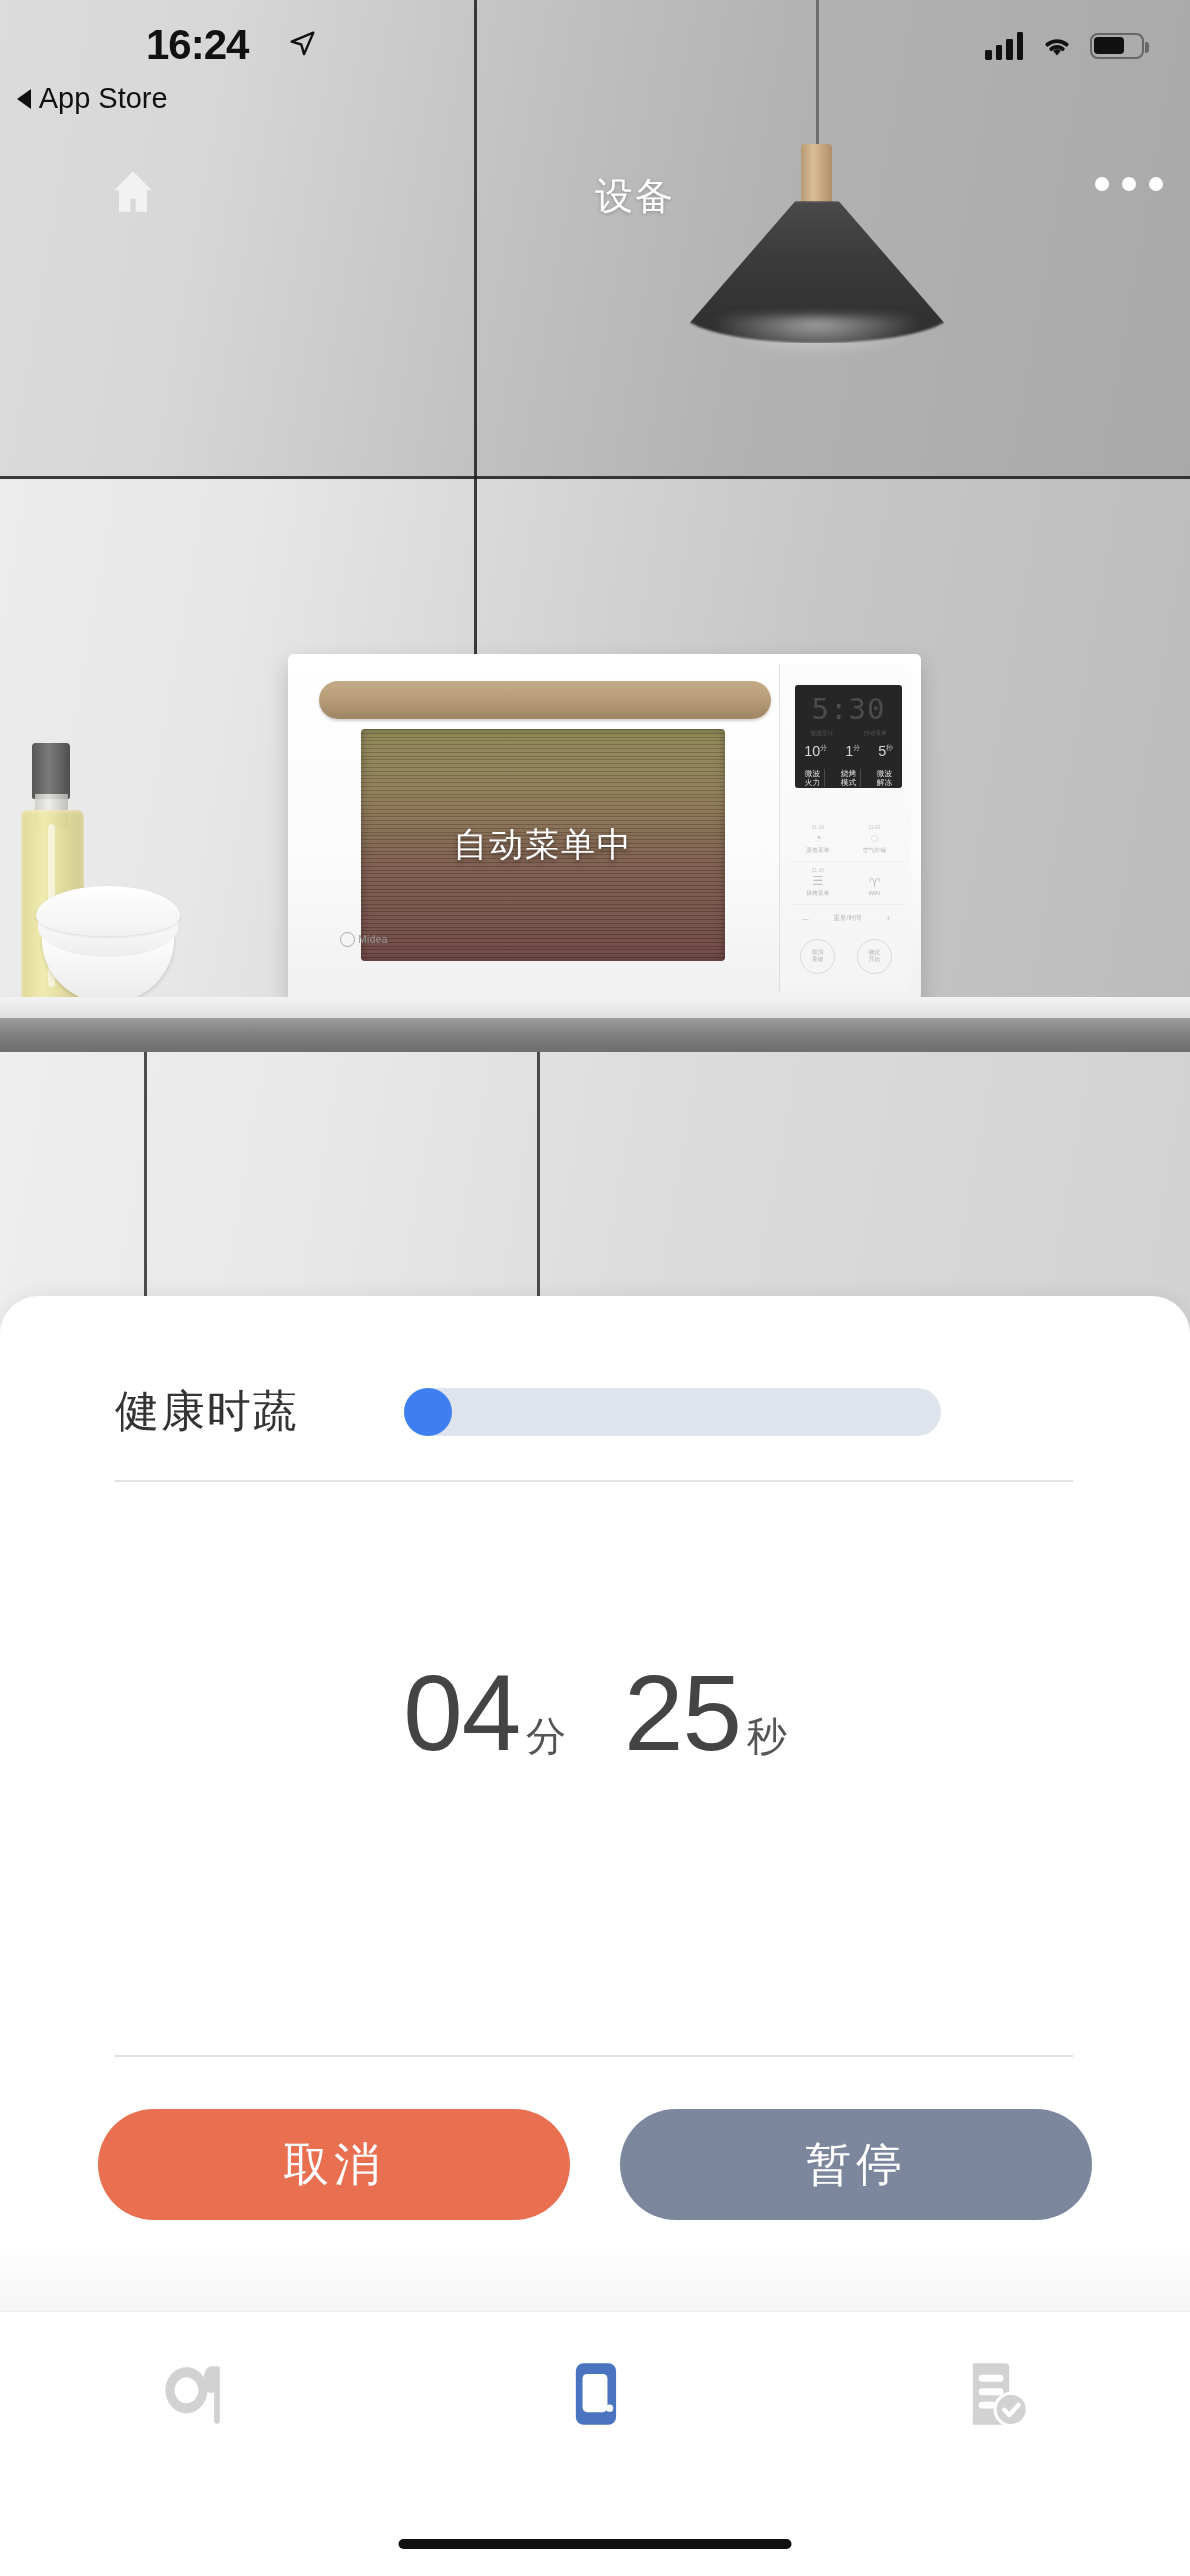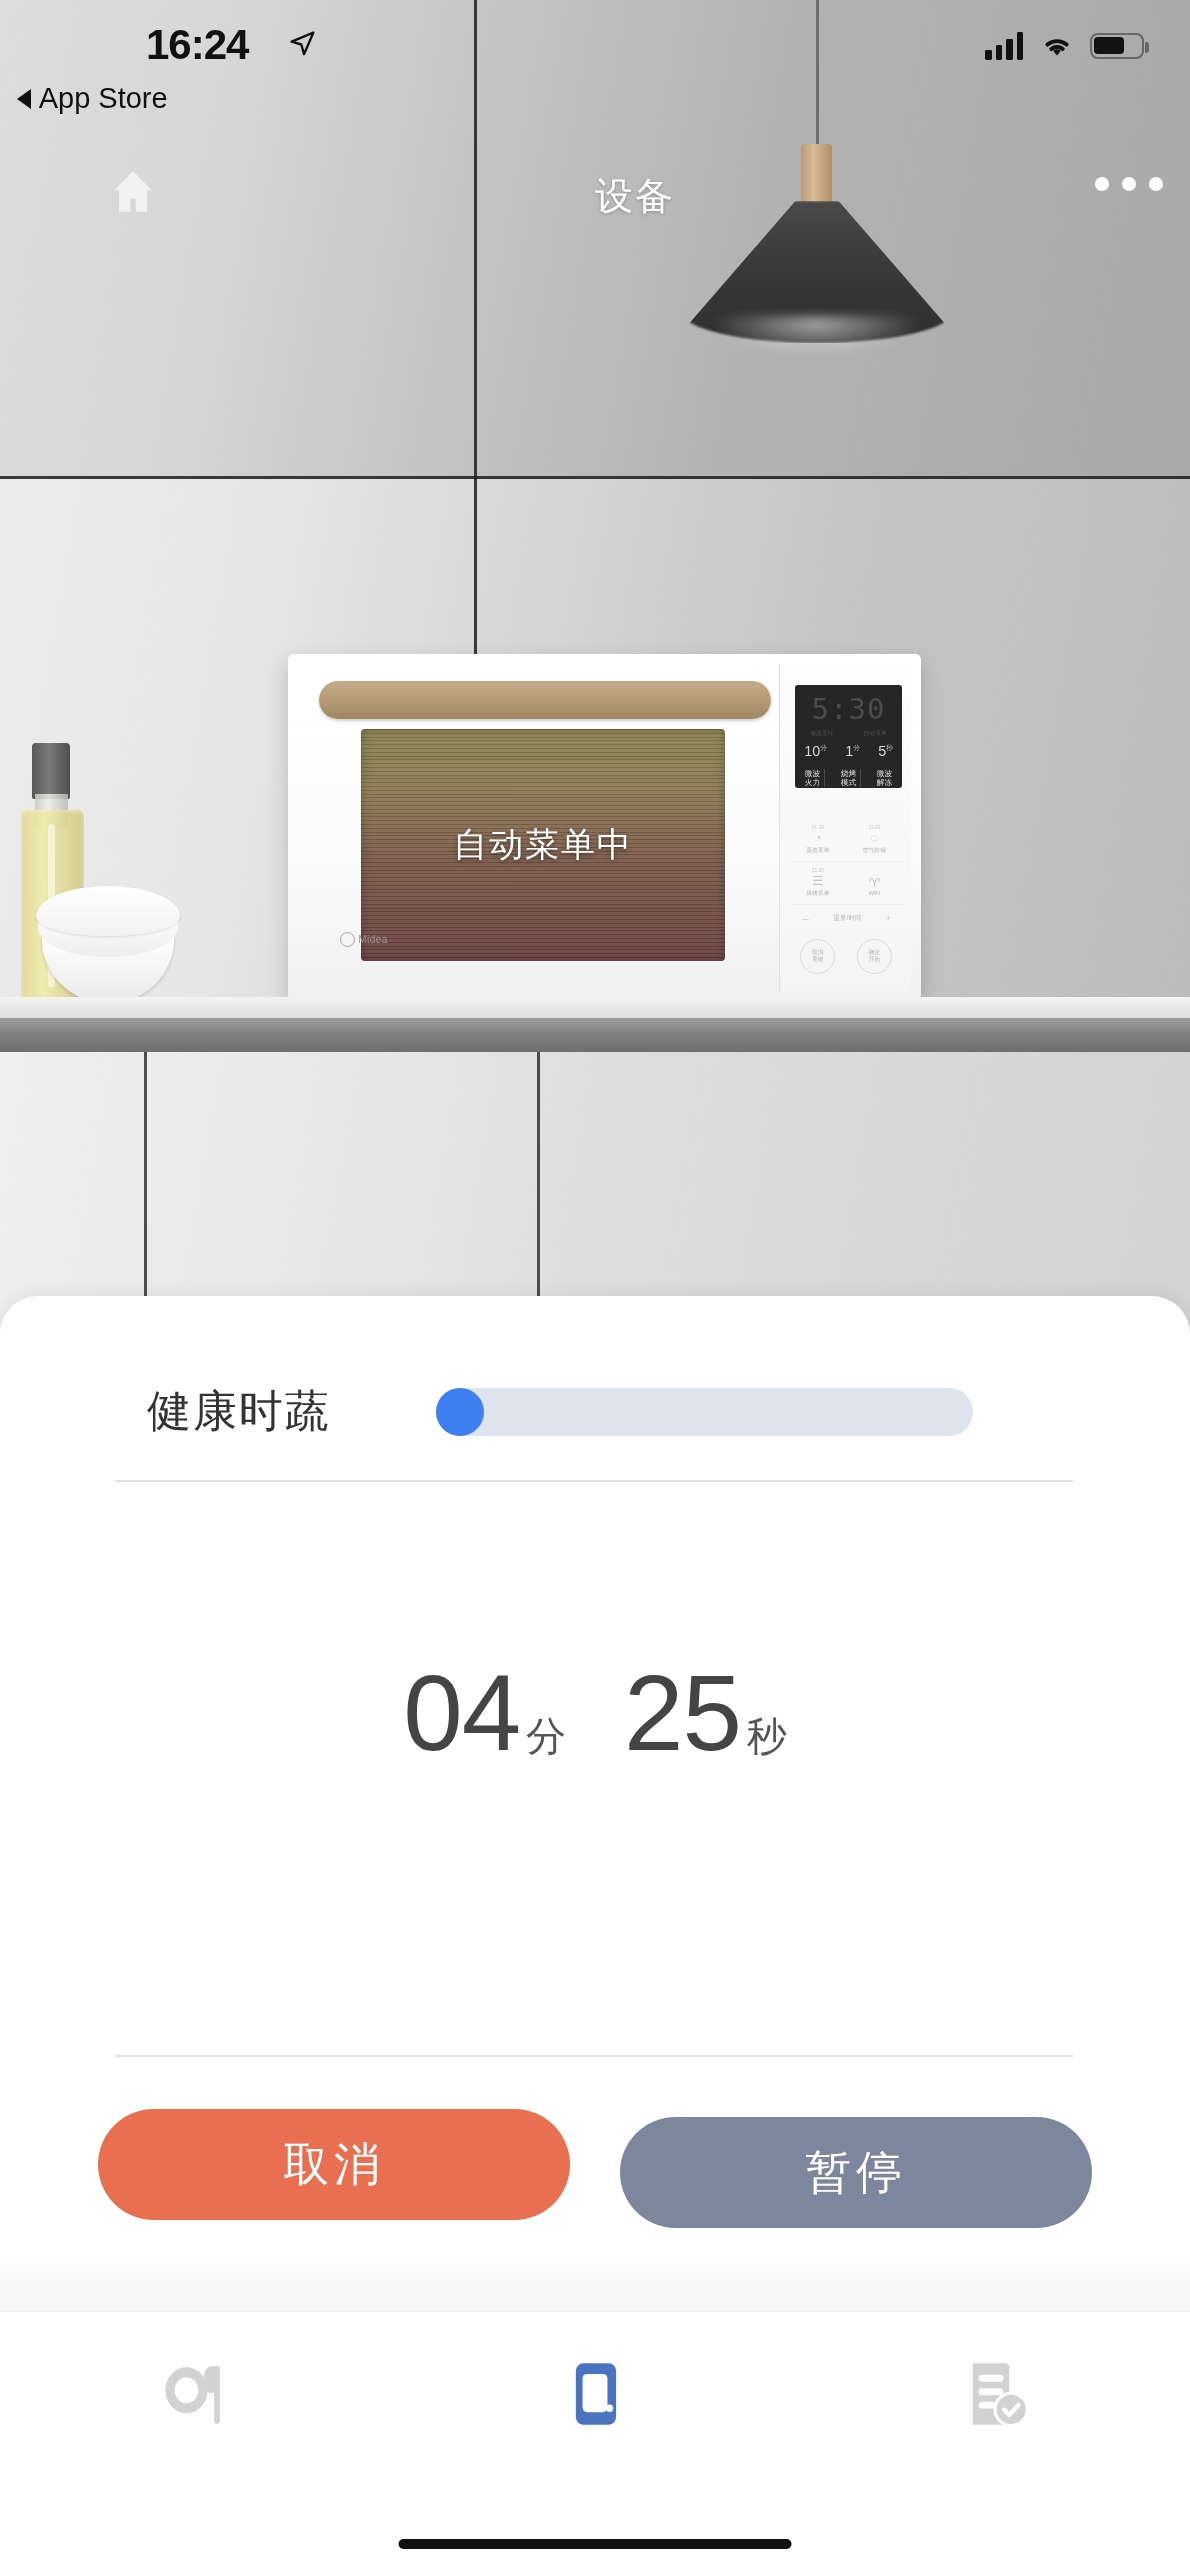--- a/index.html
+++ b/index.html
@@ -276,21 +276,21 @@
   
   #card{
     position:absolute; left:0; top:1296px; width:1190px; height:1016px;
     background:#fff;
     border-radius:38px 38px 0 0;
     z-index:30;
     box-shadow:0 -2.9px 17px rgba(0,0,0,.06);
   }
   .prog-row{
     position:absolute; left:0; top:58px; width:1190px; height:115px;
-    display:flex; align-items:center;padding-left:32px;
+    display:flex; align-items:center;
   }
   .prog-label{
     margin-left:115px; font-size:44px; color:#333; letter-spacing:1.9px;
     white-space:nowrap;
     font-family:"DejaVu Sans","Liberation Sans",sans-serif;
   }
   .prog-track{
     position:relative; margin-left:105px; width:537px; height:48px;
     background:#dfe3ed; border-radius:24px;
   }
@@ -510,21 +510,21 @@
     <div class="timer-group">
       <span class="timer-num">25</span>
       <span class="timer-unit">秒</span>
     </div>
   </div>
 
   <div class="divider" id="div2"></div>
 
   <div class="actions">
     <button class="btn btn-cancel" style="background: rgb(232, 111, 80);">取消</button>
-    <button class="btn btn-pause" style="background: rgb(124, 134, 157); margin-top: 8px;">暂停</button>
+    <button class="btn btn-pause" style="background: rgb(124, 134, 157);">暂停</button>
   </div>
 </div>
 
 <div class="card-bottom-fade"></div>
 
 <div id="tabbar">
   <div class="tab">
     <svg width="92" height="92" viewBox="0 0 48 48">
       <path d="M18 10c-6 0-11 5.4-11 12s5 12 11 12 11-5.4 11-12S24 10 18 10zm0 5.2c3.4 0 6.2 3.1 6.2 6.8s-2.8 6.8-6.2 6.8-6.2-3.1-6.2-6.8 2.8-6.8 6.2-6.8z" fill="#d2d2d2"></path>
       <path d="M31 9.5c-2.3 0-4.1 3.1-4.1 7s1.8 7 4.1 7c.5 0 1-.2 1.4-.5V38a1.5 1.5 0 0 0 3 0V9.9c-.4-.3-.9-.4-1.4-.4z" fill="#d2d2d2"></path>

